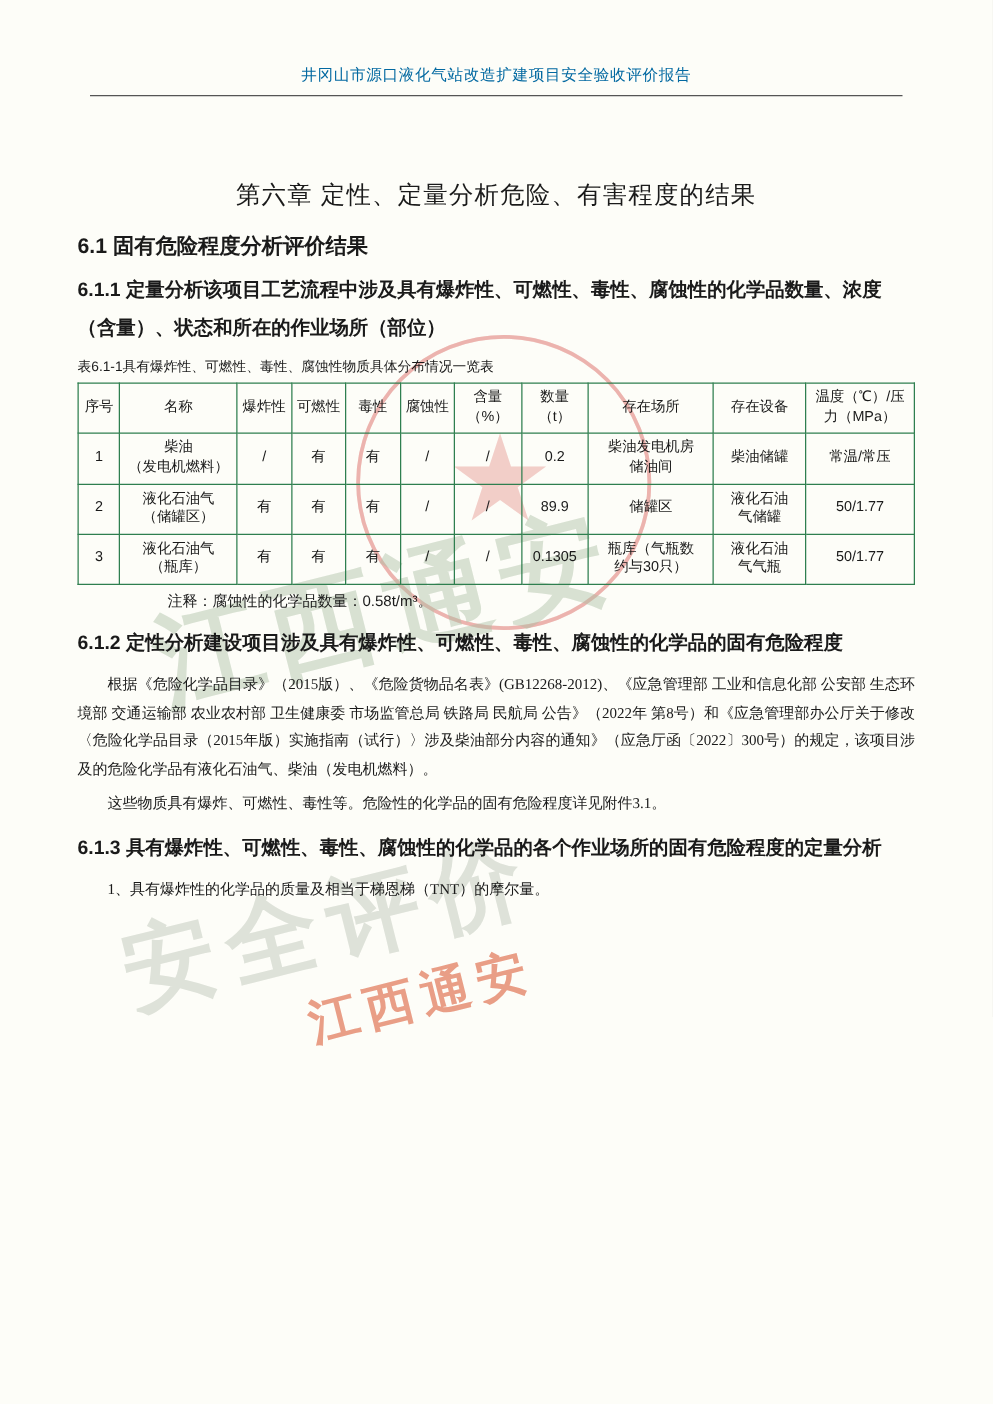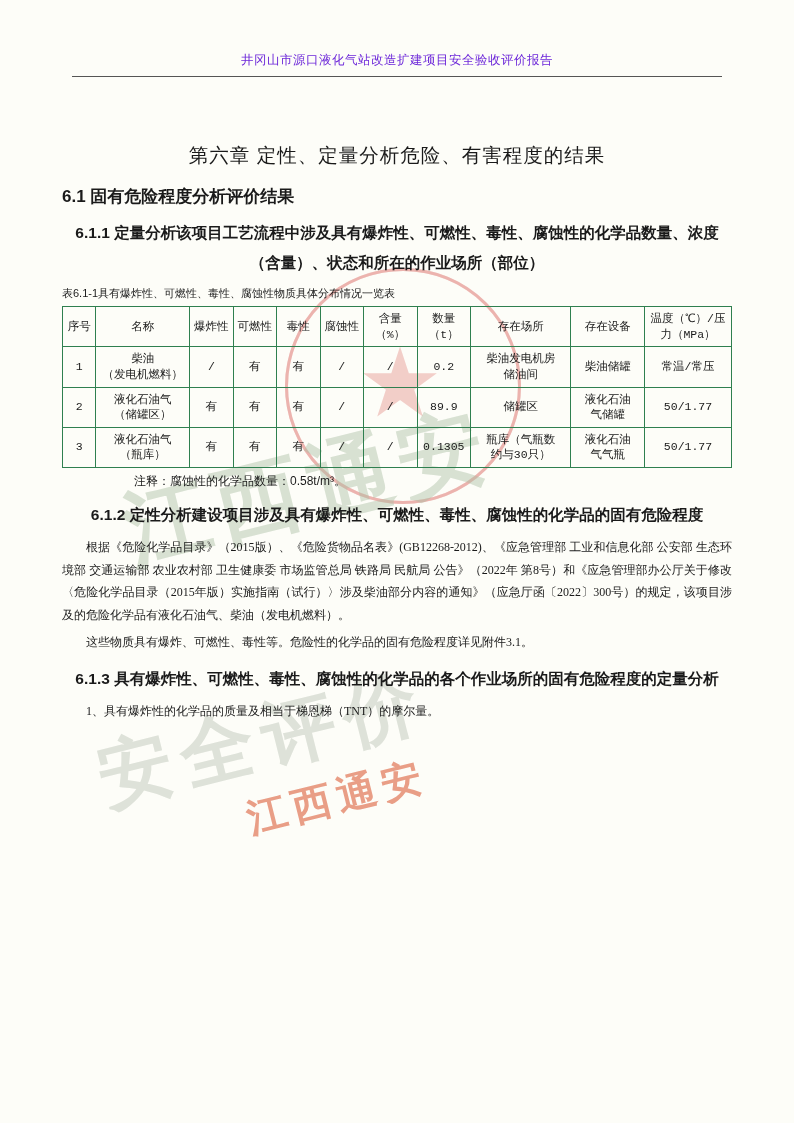--- a/index.html
+++ b/index.html
@@ -79,21 +79,21 @@
   }
   .content { position: relative; z-index: 2; }
 
   .header-line {
     position: absolute;
     left: 72px; right: 72px;
     top: 52px;
     text-align: center;
     font-size: 12.5px;
     letter-spacing: .5px;
-    color: #6d28d9;
+    color: #0369a1;
   }
   .header-rule {
     position: absolute;
     left: 72px; right: 72px;
     top: 76px;
     border-bottom: 1px solid #555;
   }
 
   .body-area {
     position: absolute;
@@ -115,21 +115,20 @@
     font-weight: bold;
     margin: 12px 0 10px 0;
     font-family: "Liberation Sans", sans-serif;
   }
   h3.subsec {
     font-size: 15.5px;
     font-weight: bold;
     margin: 10px 0 6px 0;
     line-height: 1.95;
     font-family: "Liberation Sans", sans-serif;
-    text-align: center;
   }
   p.body {
     font-size: 12px;
     line-height: 1.9;
     margin: 4px 0;
     text-align: justify;
     text-justify: inter-ideograph;
   }
   p.indent { text-indent: 2em; }
 
@@ -137,21 +136,21 @@
     text-align: left;
     font-size: 11px;
     font-weight: normal;
     margin: 8px 0 5px 0;
     font-family: "Liberation Sans", sans-serif;
   }
   table.dist {
     width: 100%;
     border-collapse: collapse;
     font-size: 11.5px;
-    font-family: Liberation Mono, monospace;
+    font-family: Liberation Sans, sans-serif;
     padding-left: 29px;
   }
   table.dist th, table.dist td {
     border: 1px solid #2f7f4f;
     text-align: center;
     vertical-align: middle;
     padding: 4px 2px;
     line-height: 1.35;
   }
   table.dist th { font-weight: normal; }

